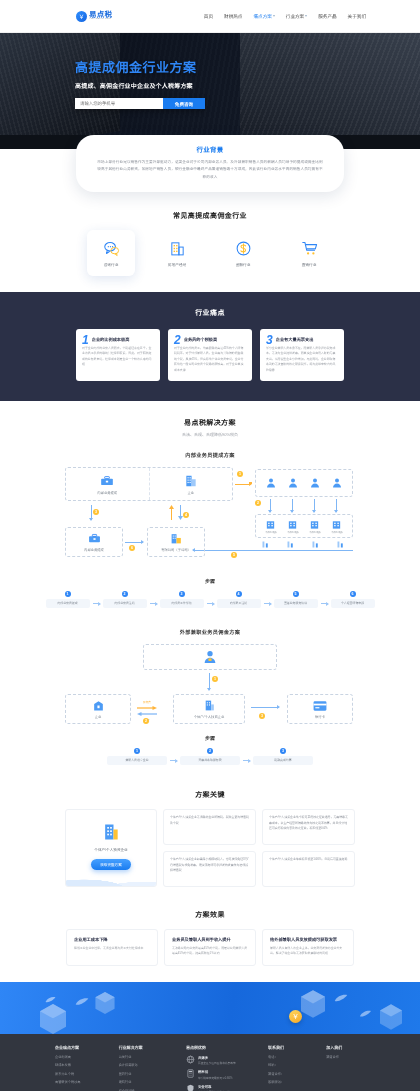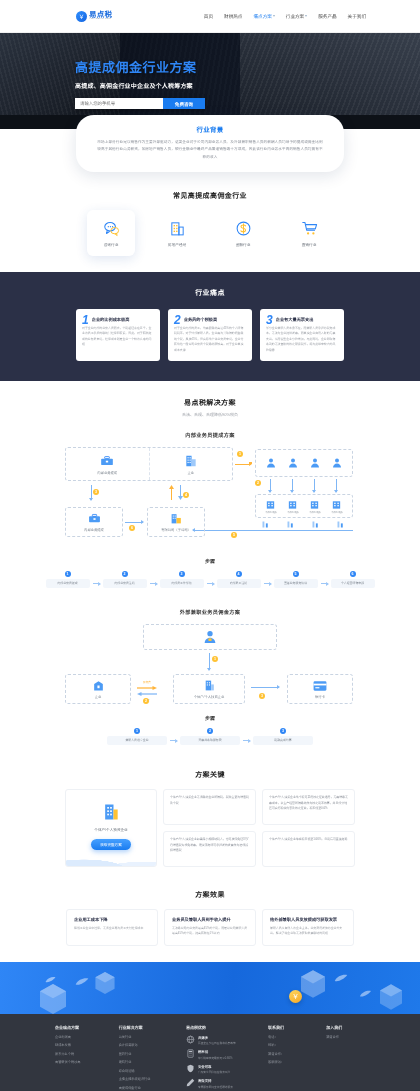--- a/index.html
+++ b/index.html
@@ -12,21 +12,21 @@
   .logo-mark{width:11px;height:11px;border-radius:50%;background:linear-gradient(135deg,#2f8fff,#1565e0);display:flex;align-items:center;justify-content:center;color:#fff;font-size:6px}
   .logo-txt{display:flex;flex-direction:column;line-height:1}
   .logo-main{font-size:7.5px;font-weight:bold;color:#1668dc;letter-spacing:.3px}
   .logo-sub{font-size:2.6px;color:#9aa4b0;letter-spacing:.2px;transform:scale(.9);transform-origin:left}
   .nav{display:flex;align-items:center;gap:11px;margin-left:auto;margin-right:40px}
   .nav a{font-size:4.6px;color:#4a4a4a;text-decoration:none;display:flex;align-items:center;gap:1px;white-space:nowrap}
   .nav a.on{color:#1a7cf0}
   .caret{width:0;height:0;border-left:1.6px solid transparent;border-right:1.6px solid transparent;border-top:2px solid #9fb4c8}
 
   
-  .hero{height:82px;position:relative;background:
+  .hero{height:102px;position:relative;background:
       linear-gradient(110deg,rgba(8,12,22,.92) 0%,rgba(10,16,28,.72) 45%,rgba(14,20,32,.55) 100%),
       repeating-linear-gradient(100deg,#2b3340 0 2px,#1d2330 2px 5px),
       linear-gradient(160deg,#39414f,#14181f);
       overflow:hidden}
   .hero:before{content:"";position:absolute;left:-30px;top:-10px;width:150px;height:120px;
      background:repeating-linear-gradient(76deg,rgba(255,255,255,.045) 0 1.5px,transparent 1.5px 4px),
                 linear-gradient(150deg,#2d3542,#10141b);transform:skewY(-9deg)}
   .hero:after{content:"";position:absolute;right:-10px;top:-25px;width:190px;height:150px;
      background:repeating-linear-gradient(-70deg,rgba(255,255,255,.05) 0 1.5px,transparent 1.5px 4.5px),
                 linear-gradient(200deg,#3a424f,#171c25);transform:skewY(7deg)}

